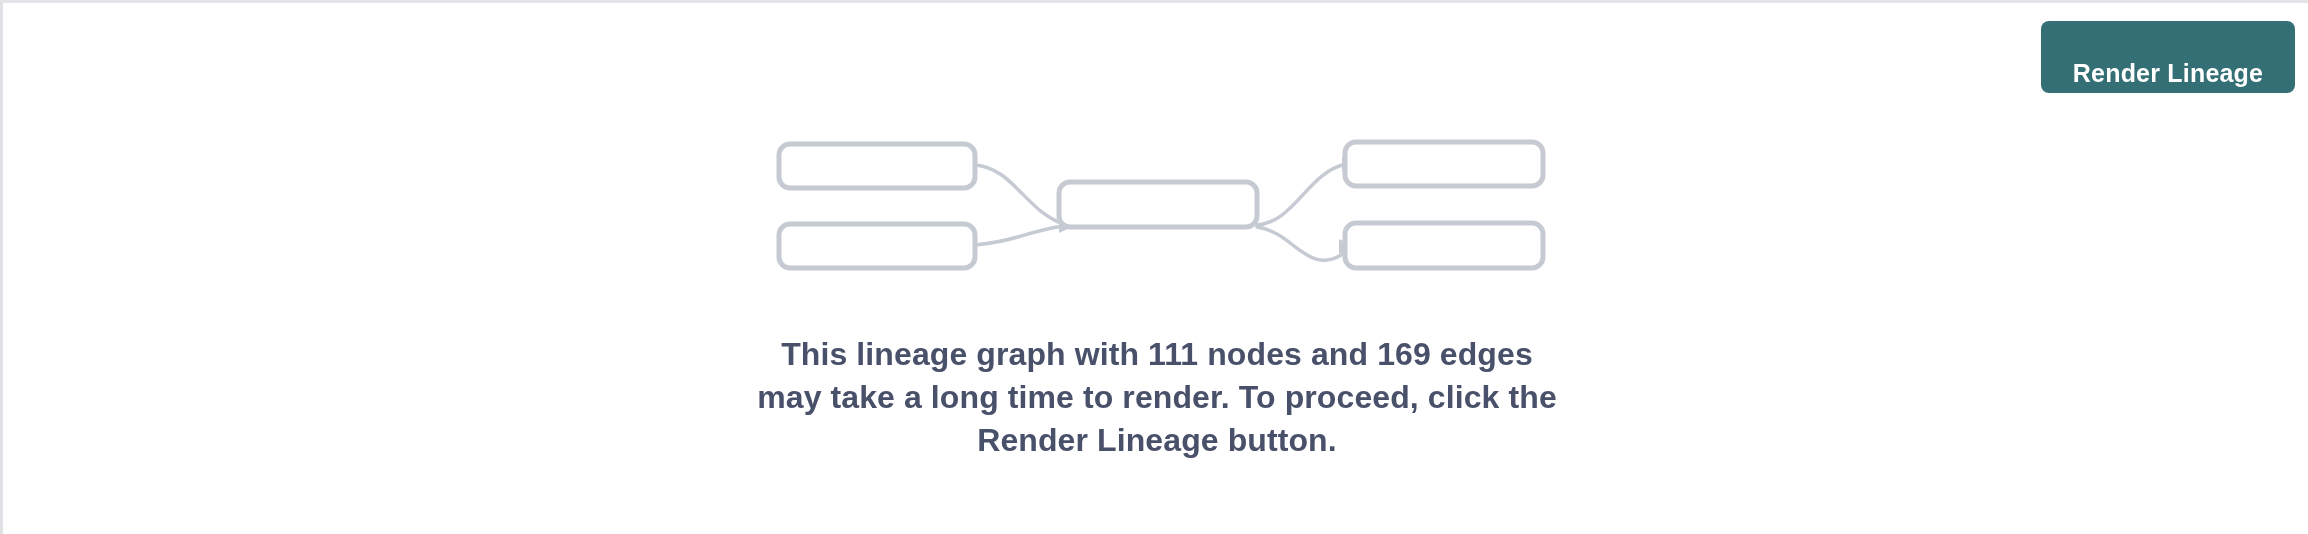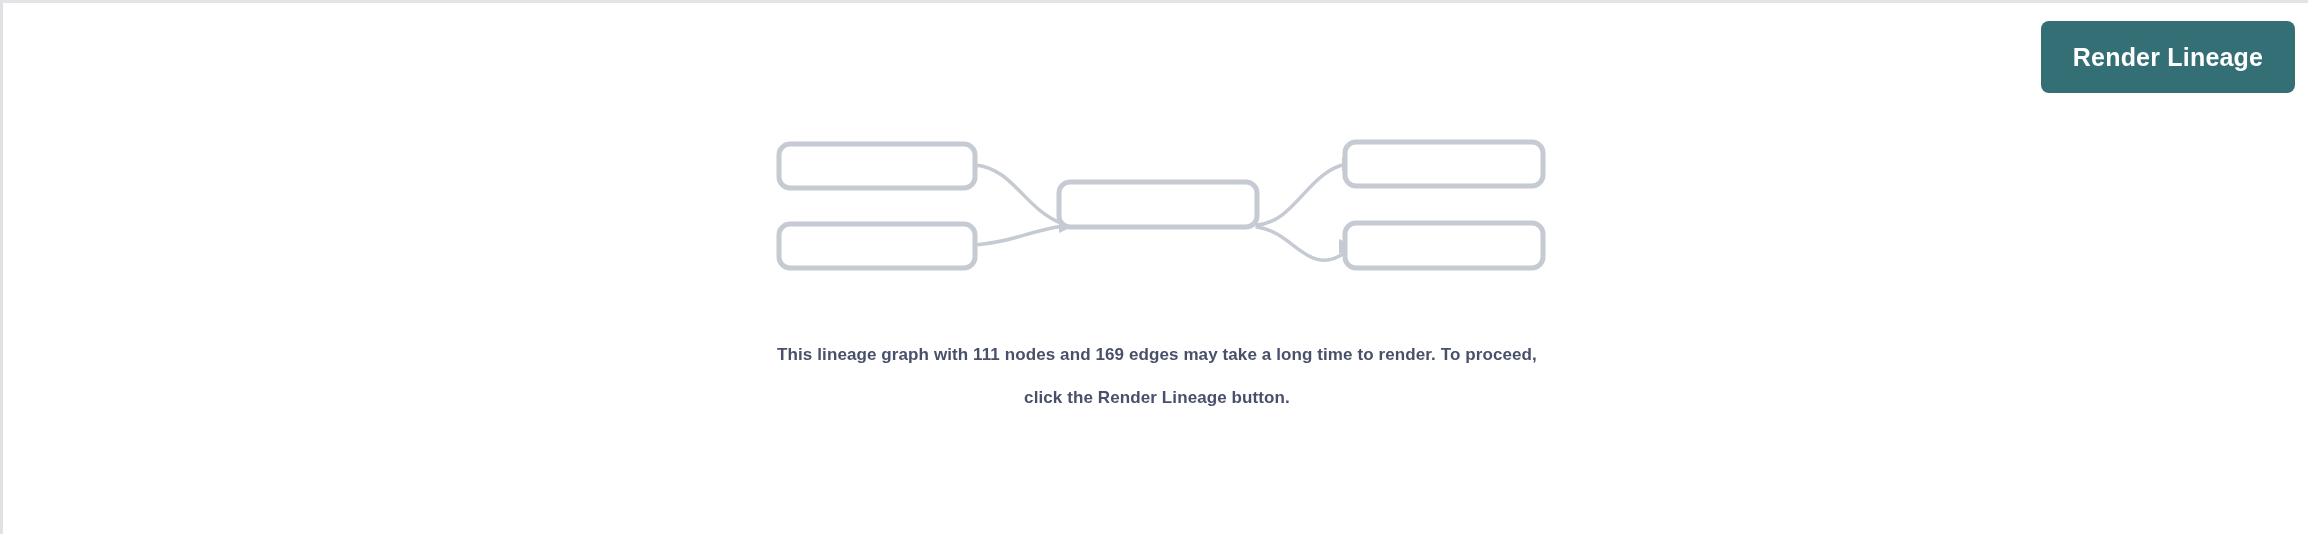--- a/index.html
+++ b/index.html
@@ -34,21 +34,21 @@
     background: #336f75;
     color: #ffffff;
     border: none;
     border-radius: 8px;
     font-family: "Liberation Sans", sans-serif;
     font-size: 25px;
     font-weight: bold;
     letter-spacing: 0.2px;
     line-height: 72px;
     text-align: center;
-    padding: 0;
+    padding: 16px;
     cursor: pointer;
     white-space: nowrap;
   }
 
   
   .graph-illustration {
     position: absolute;
     left: 760px;
     top: 125px;
     width: 800px;
@@ -76,21 +76,21 @@
   
   .lineage-message {
     position: absolute;
     left: 754px;
     top: 330px;
     width: 800px;
     margin: 0;
     text-align: center;
     color: #49506a;
     font-family: "Liberation Sans", sans-serif;
-    font-size: 17px;
+    font-size: 32px;
     font-weight: bold;
     line-height: 43px;
     letter-spacing: 0.1px;
   }
 </style>
 </head>
 <body>
 
 <div class="lineage-panel">
 

